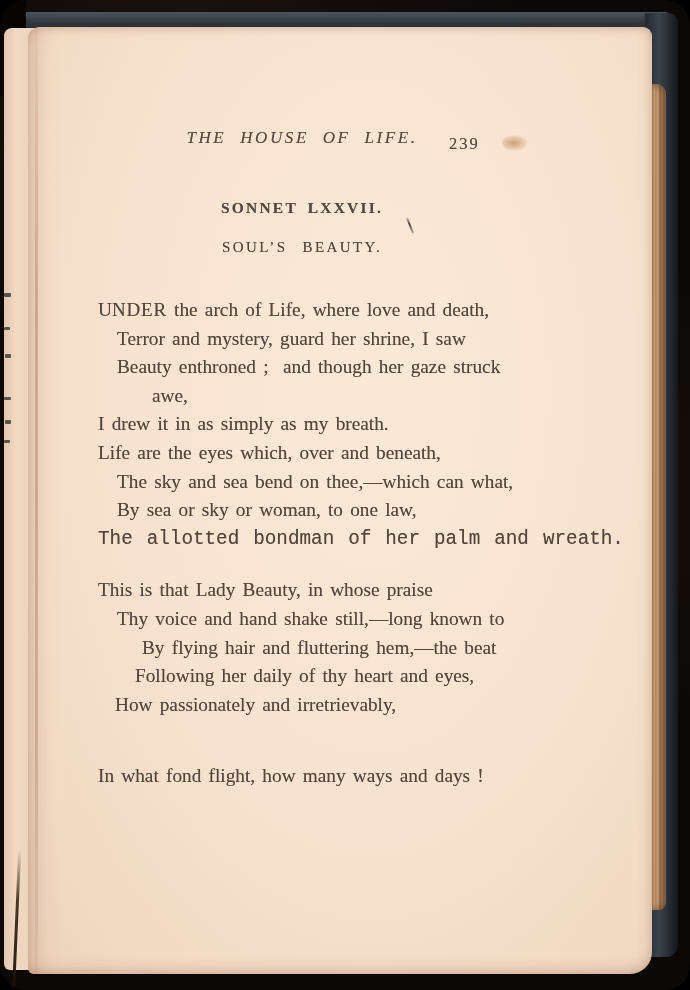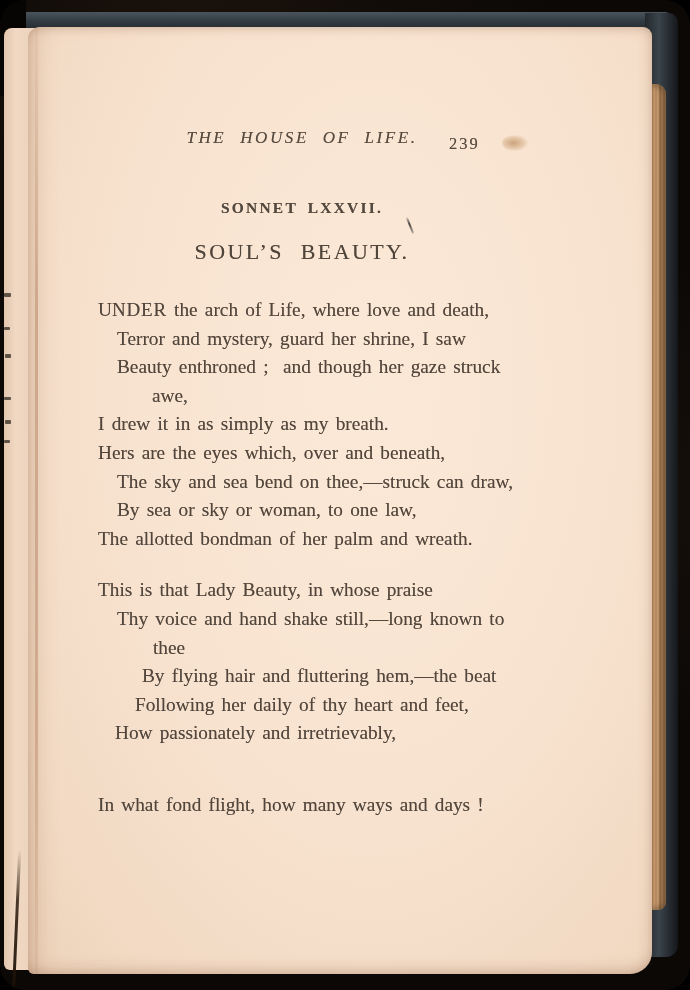--- a/index.html
+++ b/index.html
@@ -79,21 +79,21 @@
     position:absolute;top:172px;left:0;width:548px;text-align:center;
     font-size:15.5px;letter-spacing:2.2px;word-spacing:4px;color:#53483d;font-weight:bold;
   }
   .pen-mark{
     position:absolute;left:381px;top:190px;width:2px;height:17px;
     background:linear-gradient(rgba(60,58,55,.2), rgba(55,53,50,.9) 40%, rgba(60,58,55,.35));
     transform:rotate(-22deg);border-radius:1px;filter:blur(.2px);
   }
   .poem-title{
     position:absolute;top:212px;left:0;width:548px;text-align:center;
-    font-size:22px;letter-spacing:2.4px;word-spacing:9px;color:#50453a;
+    font-size:15px;letter-spacing:2.4px;word-spacing:9px;color:#50453a;
   }
   .poem{
     position:absolute;left:70px;top:269px;width:490px;
     font-size:19.3px;line-height:28.6px;word-spacing:2.4px;
   }
   .stanza + .stanza{margin-top:23px;}
   .line{white-space:nowrap;}
   .smallcaps{font-size:19px;letter-spacing:.8px;}
 </style>
 </head>
@@ -126,29 +126,28 @@
     <div class="pen-mark"></div>
     <div class="poem-title">SOUL’S BEAUTY.</div>
 
     <div class="poem">
         <div class="stanza">
           <div class="line" style="padding-left: 0px;"><span>U</span><span class="smallcaps">NDER</span> the arch of Life, where love and death,</div>
           <div class="line" style="padding-left: 19px;">Terror and mystery, guard her shrine, I saw</div>
           <div class="line" style="padding-left: 19px;">Beauty enthroned ;&nbsp; and though her gaze struck</div>
           <div class="line" style="padding-left: 54px;">awe,</div>
           <div class="line" style="padding-left: 0px;">I drew it in as simply as my breath.</div>
-          <div class="line" style="padding-left: 0px;">Hers are the eyes which, over and beneath,</div>
-          <div class="line" style="padding-left: 19px;">The sky and sea bend on thee,—struck can draw,</div>
+          <div class="line" style="padding-left: 0px;">Life are the eyes which, over and beneath,</div>
+          <div class="line" style="padding-left: 19px;">The sky and sea bend on thee,—which can what,</div>
           <div class="line" style="padding-left: 19px;">By sea or sky or woman, to one law,</div>
-          <div class="line" style="padding-left: 0px;">The allotted bondman of her palm and wreath.</div>
+          <div class="line" style="padding-left: 0px; font-family: Liberation Mono, monospace;">The allotted bondman of her palm and wreath.</div>
         </div>
         <div class="stanza">
           <div class="line" style="padding-left: 0px;">This is that Lady Beauty, in whose praise</div>
           <div class="line" style="padding-left: 19px;">Thy voice and hand shake still,—long known to</div>
-          <div class="line" style="padding-left: 55px;">thee</div>
           <div class="line" style="padding-left: 44px;">By flying hair and fluttering hem,—the beat</div>
-          <div class="line" style="padding-left: 37px;">Following her daily of thy heart and feet,</div>
+          <div class="line" style="padding-left: 37px;">Following her daily of thy heart and eyes,</div>
           <div class="line" style="padding-left: 17px;">How passionately and irretrievably,</div>
           <div class="line" style="padding-left: 0px; margin-top: 43px;">In what fond flight, how many ways and days !</div>
         </div>
       </div>
   </div>
 </div>
 
 </body></html>

